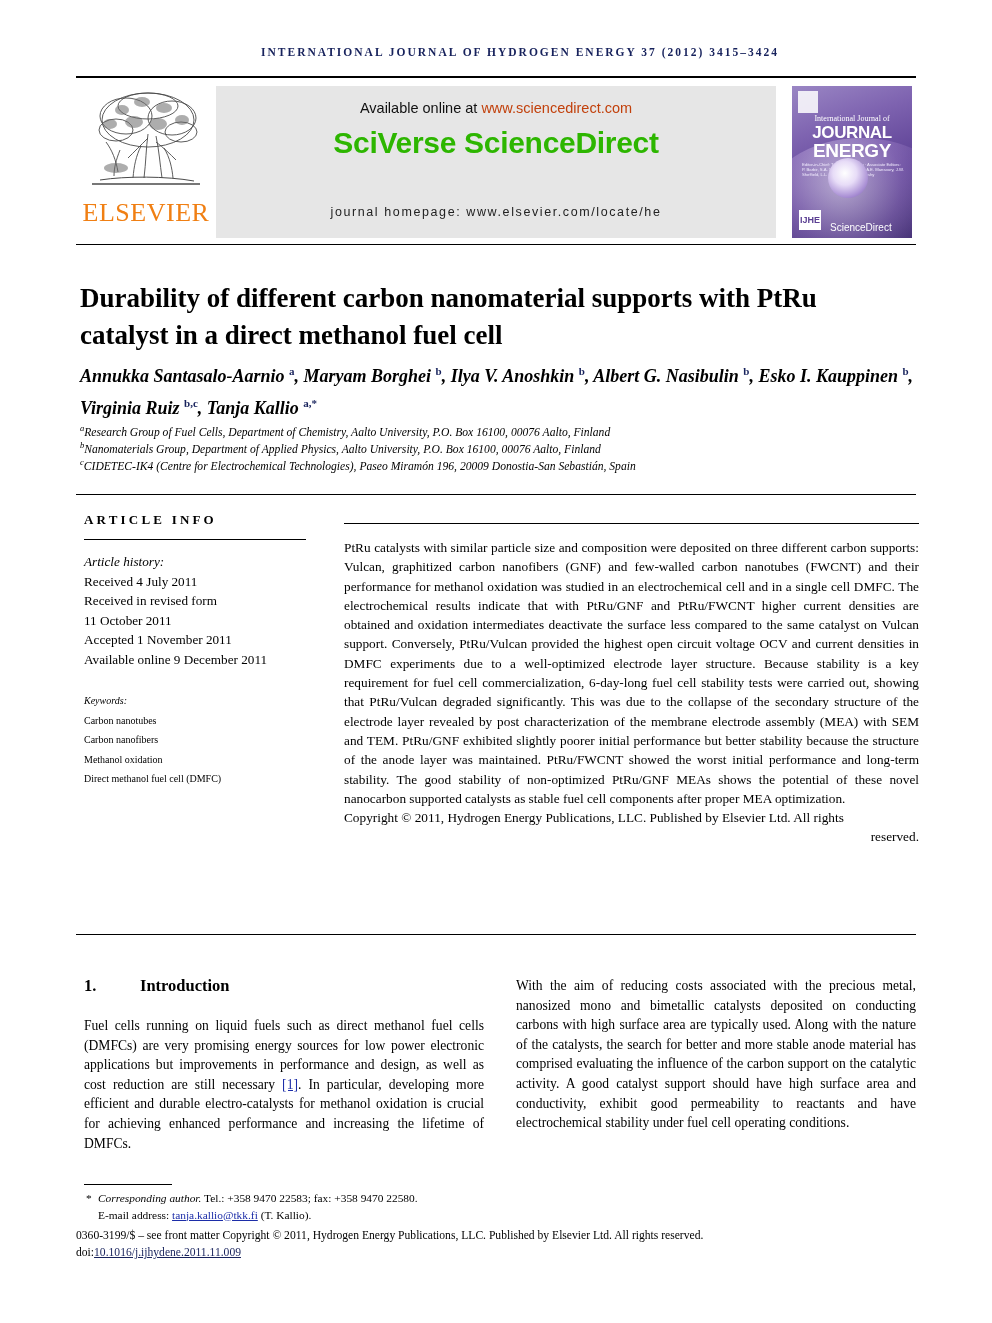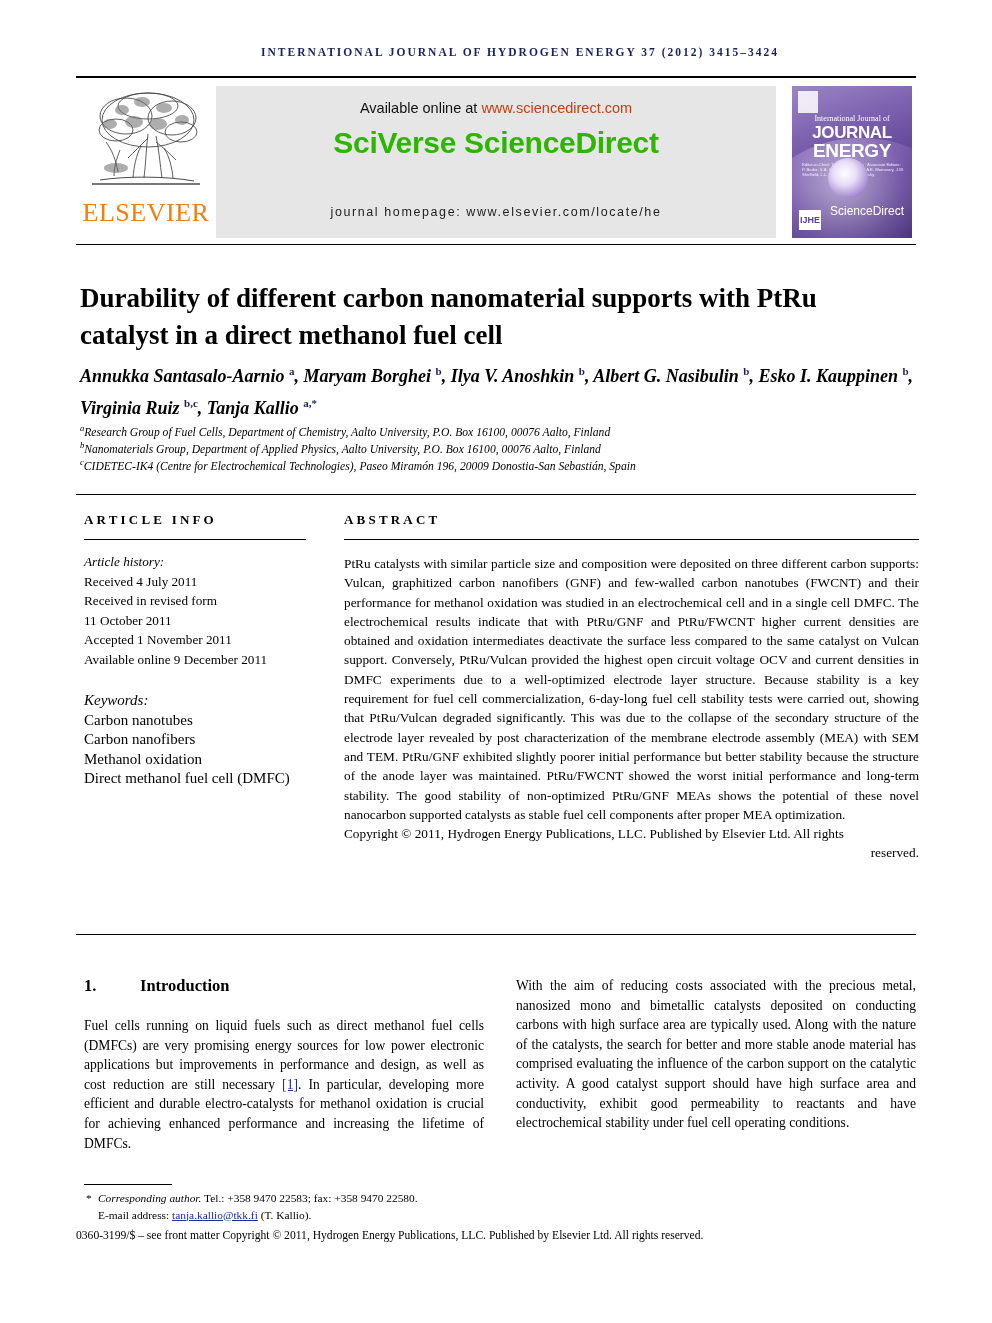--- a/index.html
+++ b/index.html
@@ -191,23 +191,23 @@
     background: #ffffff;
     color: #5b3f93;
     font-family: "Liberation Sans", sans-serif;
     font-weight: bold;
     font-size: 9px;
     line-height: 20px;
     text-align: center;
   }
   .cover-sd {
     position: absolute;
-    left: 38px; top: 118px;
-    font-family: "Liberation Sans", sans-serif;
-    font-size: 12px;
+    left: 38px; top: 136px;
+    font-family: "Liberation Sans", sans-serif;
+    font-size: 10px;
     color: #ffffff;
   }
 
   
   .title {
     position: absolute;
     left: 80px; top: 262px;
     width: 820px;
     font-family: "Liberation Serif", serif;
     font-weight: bold;
@@ -291,21 +291,21 @@
   .info-block {
     margin-top: 12px;
     font-family: "Liberation Serif", serif;
     font-size: 13.2px;
     line-height: 19.5px;
   }
   .info-block .lead { font-style: italic; }
   .kw-block {
     margin-top: 22px;
     font-family: "Liberation Serif", serif;
-    font-size: 15px;
+    font-size: 10px;
     line-height: 19.5px;
   }
   .kw-block .lead { font-style: italic; }
 
   .abstract-body {
     margin-top: 14px;
     font-family: "Liberation Serif", serif;
     font-size: 13.3px;
     line-height: 19.3px;
     text-align: justify;
@@ -478,21 +478,20 @@
       <div>
           <div>Carbon nanotubes</div>
           <div>Carbon nanofibers</div>
           <div>Methanol oxidation</div>
           <div>Direct methanol fuel cell (DMFC)</div>
         </div>
     </div>
   </div>
 
   <div class="col-right">
-    <div class="sec-head">Abstract</div>
     <div class="sec-rule wide"></div>
     <div class="abstract-body">PtRu catalysts with similar particle size and composition were deposited on three different carbon supports: Vulcan, graphitized carbon nanofibers (GNF) and few-walled carbon nanotubes (FWCNT) and their performance for methanol oxidation was studied in an electrochemical cell and in a single cell DMFC. The electrochemical results indicate that with PtRu/GNF and PtRu/FWCNT higher current densities are obtained and oxidation intermediates deactivate the surface less compared to the same catalyst on Vulcan support. Conversely, PtRu/Vulcan provided the highest open circuit voltage OCV and current densities in DMFC experiments due to a well-optimized electrode layer structure. Because stability is a key requirement for fuel cell commercialization, 6-day-long fuel cell stability tests were carried out, showing that PtRu/Vulcan degraded significantly. This was due to the collapse of the secondary structure of the electrode layer revealed by post characterization of the membrane electrode assembly (MEA) with SEM and TEM. PtRu/GNF exhibited slightly poorer initial performance but better stability because the structure of the anode layer was maintained. PtRu/FWCNT showed the worst initial performance and long-term stability. The good stability of non-optimized PtRu/GNF MEAs shows the potential of these novel nanocarbon supported catalysts as stable fuel cell components after proper MEA optimization.</div>
     <div class="abstract-copy">
       <span>Copyright © 2011, Hydrogen Energy Publications, LLC. Published by Elsevier Ltd. All rights</span>
       <span class="tail">reserved.</span>
     </div>
   </div>
 
   <div class="rule-bottom"></div>
 
@@ -514,15 +513,16 @@
     <div class="ln" style="position:relative;">
       <span class="star">*</span><em>Corresponding author.</em><span> Tel.: +358 9470 22583; fax: +358 9470 22580.</span>
     </div>
     <div class="ln">
       <span>E-mail address: </span><a class="mail" href="#">tanja.kallio@tkk.fi</a><span> (T. Kallio).</span>
     </div>
   </div>
 
   <div class="issn-block">
     <div>0360-3199/$ – see front matter Copyright © 2011, Hydrogen Energy Publications, LLC. Published by Elsevier Ltd. All rights reserved.</div>
+    <div><span>doi:</span><a class="doi-num" href="#">10.1016/j.ijhydene.2011.11.009</a></div>
   </div>
 
 </div>
 
 </body></html>

